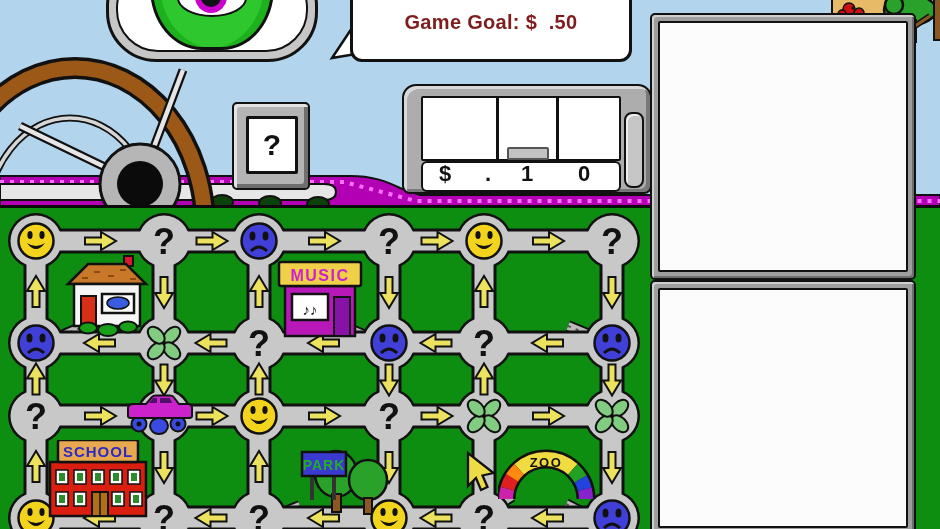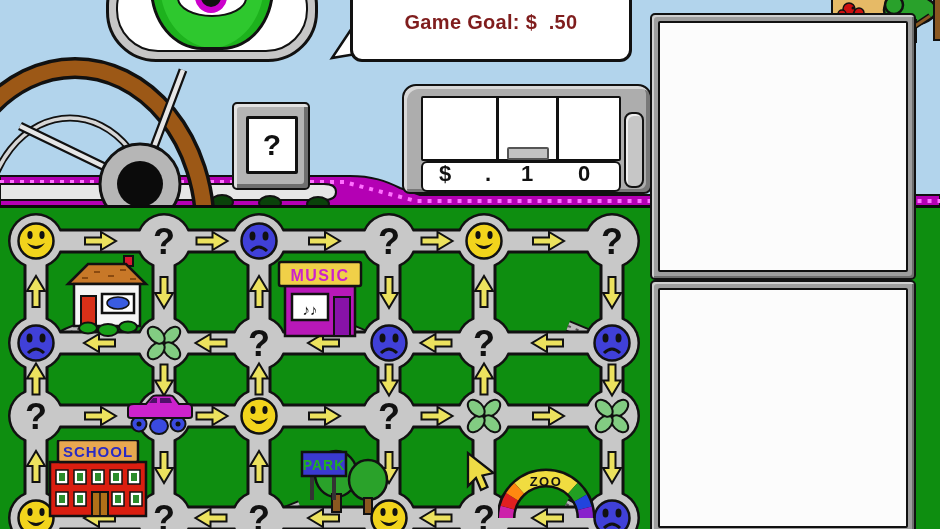--- a/index.html
+++ b/index.html
@@ -499,21 +499,21 @@
       <rect x="36" y="50" width="9" height="18" fill="#8a5820" stroke="#111" stroke-width="2"></rect>
       <ellipse cx="72" cy="36" rx="19" ry="20" fill="#2aa22a" stroke="#111" stroke-width="2.5"></ellipse>
       <rect x="68" y="54" width="8" height="16" fill="#8a5820" stroke="#111" stroke-width="2"></rect>
       <rect x="14" y="30" width="4" height="26" fill="#333"></rect>
         <rect x="36" y="30" width="4" height="26" fill="#333"></rect>
       <rect x="6" y="8" width="44" height="24" fill="#3a3ad0" stroke="#111" stroke-width="2.5"></rect>
       <text x="28" y="26" font-size="14" font-weight="bold" fill="#22b022" text-anchor="middle" letter-spacing="1">PARK</text>
     </svg>
   </div>
 
-  <div class="building" style="left:498px;top:252px;">
+  <div class="building" style="left:498px;top:233px;">
     <svg width="100" height="64">
       <path d="M8 58 A40 40 0 0 1 88 58" fill="none" stroke="#111" stroke-width="19"></path>
       <path d="M21.2 28.3 A40 40 0 0 1 74.8 28.3" fill="none" stroke="#f0dc40" stroke-width="14"></path>
       <path d="M8 58 A40 40 0 0 1 9.4 47.6" fill="none" stroke="#cc22aa" stroke-width="14"></path>
       <path d="M9.4 47.6 A40 40 0 0 1 14.1 36.8" fill="none" stroke="#e02020" stroke-width="14"></path>
       <path d="M14.1 36.8 A40 40 0 0 1 21.2 28.3" fill="none" stroke="#ff8810" stroke-width="14"></path>
       <path d="M74.8 28.3 A40 40 0 0 1 82.6 38" fill="none" stroke="#22a022" stroke-width="14"></path>
       <path d="M82.6 38 A40 40 0 0 1 86.8 48.3" fill="none" stroke="#2244dd" stroke-width="14"></path>
       <path d="M86.8 48.3 A40 40 0 0 1 88 58" fill="none" stroke="#8822cc" stroke-width="14"></path>
       <text x="48" y="26" font-size="13" font-weight="bold" fill="#111" text-anchor="middle" letter-spacing="1.5">ZOO</text>

